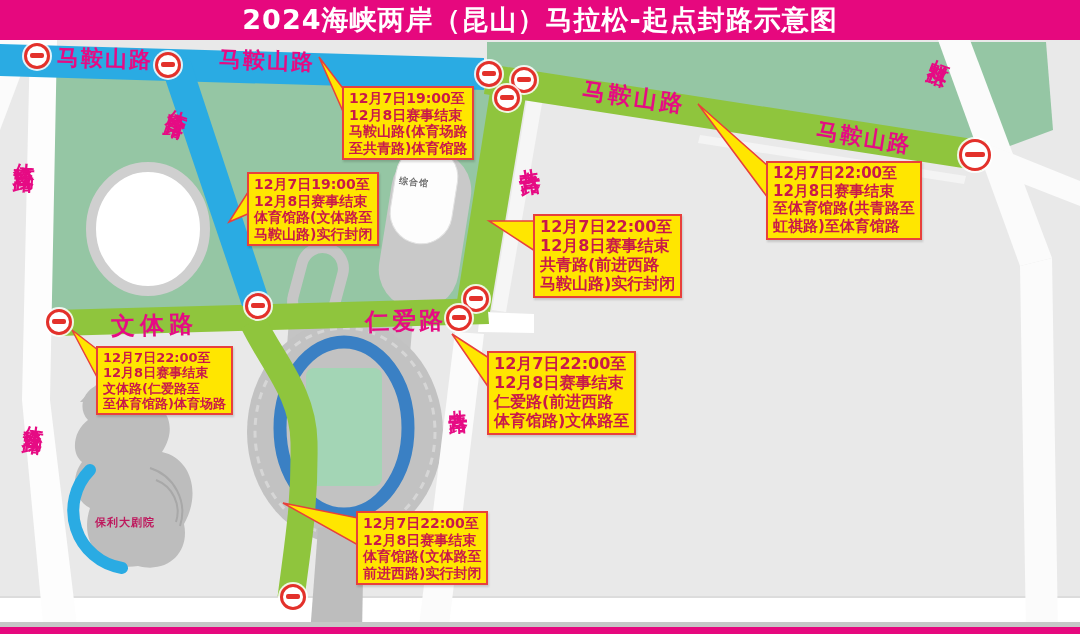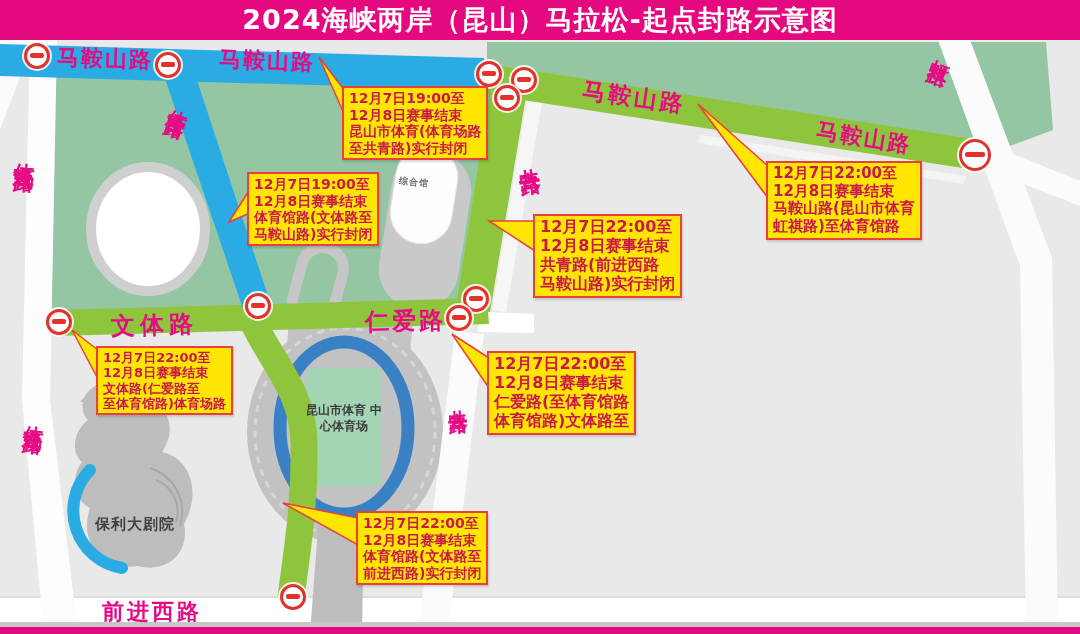--- a/index.html
+++ b/index.html
@@ -98,34 +98,29 @@
   </div>
   <div class="strip-gray"></div>
   <div class="bar bottom"></div>
 
   <div class="rl" style="left:57px;top:44px;font-size:22px;letter-spacing:2px;transform:rotate(1.5deg);">马鞍山路</div>
   <div class="rl" style="left:219px;top:46px;font-size:22px;letter-spacing:2px;transform:rotate(2deg);">马鞍山路</div>
   <div class="rl" style="left:582px;top:82px;font-size:23px;letter-spacing:3px;transform:rotate(8deg);">马鞍山路</div>
   <div class="rl" style="left:816px;top:123px;font-size:22px;letter-spacing:2px;transform:rotate(9deg);">马鞍山路</div>
   <div class="rl" style="left:111px;top:309px;font-size:24px;letter-spacing:5px;transform:rotate(-1.5deg);">文体路</div>
   <div class="rl" style="left:365px;top:305px;font-size:24px;letter-spacing:3px;transform:rotate(-1.5deg);">仁爱路</div>
-  <div class="rl" style="left:102px;top:597px;font-size:22px;letter-spacing:3px;">前进西路</div>
   <div class="rl v" style="left:12px;top:146px;font-size:21px;transform:rotate(4deg);transform-origin:top center;">体育场路</div>
   <div class="rl v" style="left:24px;top:410px;font-size:20px;transform:rotate(7deg);transform-origin:top center;">体育场路</div>
   <div class="rl v" style="left:173px;top:96px;font-size:20px;transform:rotate(19deg);transform-origin:top center;">体育馆路</div>
   <div class="rl v" style="left:511px;top:152px;font-size:21px;transform:rotate(-9deg);transform-origin:top center;">共青路</div>
   <div class="rl v" style="left:444px;top:394px;font-size:19px;transform:rotate(-4deg);transform-origin:top center;">共青路</div>
   <div class="rl v" style="left:936px;top:47px;font-size:20px;transform:rotate(21deg);transform-origin:top center;">虹祺路</div>
 
-  <div class="bl" style="left:300px;top:403px;width:88px;font-size:12px;line-height:1.3;text-align:center;">
-    <span>昆山市体育</span>
-    <span>中心体育场</span>
-  </div>
   <div class="bl" style="left:399px;top:176px;font-size:9px;color:#6f6f6f;letter-spacing:1px;transform:rotate(6deg);">综合馆</div>
-  <div class="bl" style="left:95px;top:515px;font-size:15px;color:#404040;letter-spacing:1px;">保利大剧院</div>
+  <div class="bl" style="left:95px;top:515px;font-size:11px;color:#be185d;letter-spacing:1px;">保利大剧院</div>
 
   <div class="ne" style="left:24px;top:43px;">
       <i></i>
     </div>
   <div class="ne" style="left:155px;top:52px;">
       <i></i>
     </div>
   <div class="ne" style="left:476px;top:61px;">
       <i></i>
     </div>
@@ -150,51 +145,51 @@
   <div class="ne" style="left:446px;top:305px;">
       <i></i>
     </div>
   <div class="ne" style="left:280px;top:584px;">
       <i></i>
     </div>
 
   <div class="co" style="left:342px;top:86px;font-size:14px;">
     <span>12月7日19:00至</span>
     <span>12月8日赛事结束</span>
-    <span>昆山市体育(体育场路</span>
-    <span>至共青路)实行封闭</span>
+    <span>马鞍山路(体育场路</span>
+    <span>至共青路)体育馆路</span>
   </div>
   <div class="co" style="left:247px;top:172px;font-size:14px;">
     <span>12月7日19:00至</span>
     <span>12月8日赛事结束</span>
     <span>体育馆路(文体路至</span>
     <span>马鞍山路)实行封闭</span>
   </div>
   <div class="co" style="left:533px;top:214px;font-size:16px;">
     <span>12月7日22:00至</span>
     <span>12月8日赛事结束</span>
     <span>共青路(前进西路</span>
     <span>马鞍山路)实行封闭</span>
   </div>
   <div class="co" style="left:766px;top:161px;font-size:15px;">
     <span>12月7日22:00至</span>
     <span>12月8日赛事结束</span>
-    <span>马鞍山路(昆山市体育</span>
+    <span>至体育馆路(共青路至</span>
     <span>虹祺路)至体育馆路</span>
   </div>
   <div class="co" style="left:96px;top:346px;font-size:13px;">
     <span>12月7日22:00至</span>
     <span>12月8日赛事结束</span>
     <span>文体路(仁爱路至</span>
     <span>至体育馆路)体育场路</span>
   </div>
   <div class="co" style="left:487px;top:351px;font-size:16px;">
     <span>12月7日22:00至</span>
     <span>12月8日赛事结束</span>
-    <span>仁爱路(至体育馆路</span>
+    <span>仁爱路(前进西路</span>
     <span>体育馆路)文体路至</span>
   </div>
   <div class="co" style="left:356px;top:511px;font-size:14px;">
     <span>12月7日22:00至</span>
     <span>12月8日赛事结束</span>
     <span>体育馆路(文体路至</span>
     <span>前进西路)实行封闭</span>
   </div>
 
 </div>

